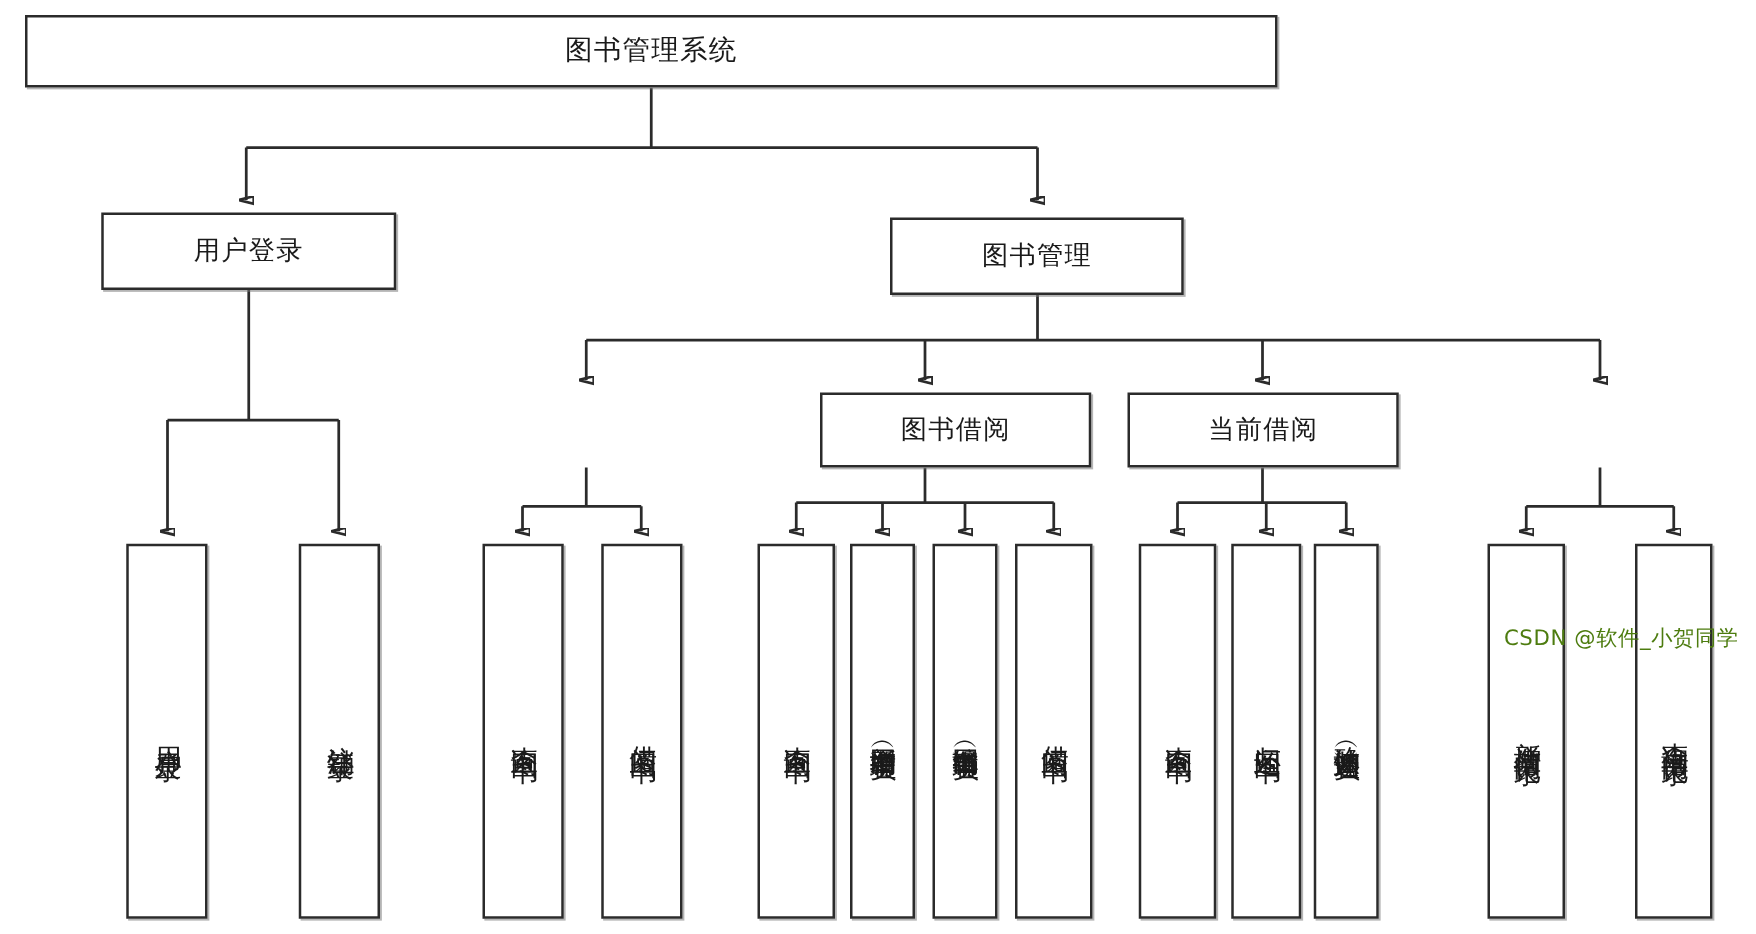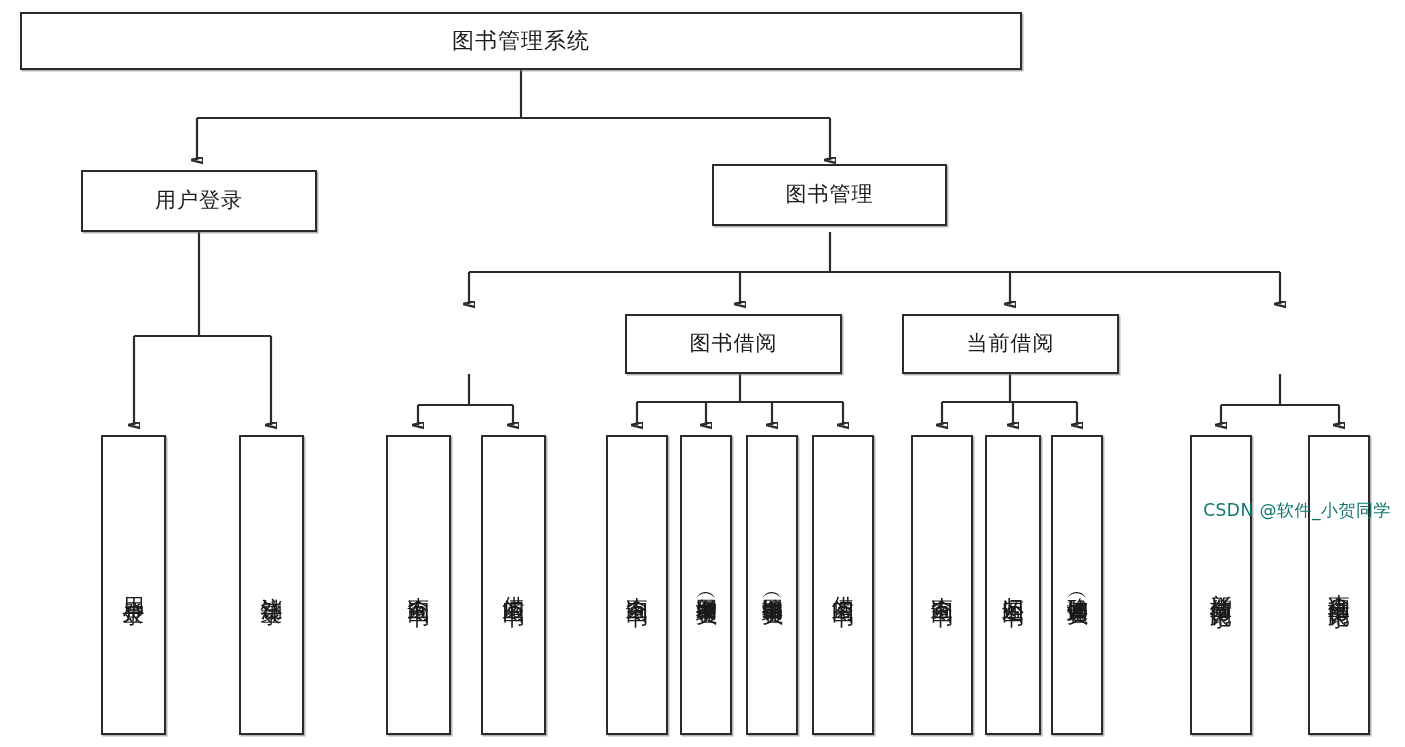--- a/index.html
+++ b/index.html
@@ -69,21 +69,21 @@
   #connectors line, #connectors path {
     stroke: #2b2b2b;
     stroke-width: 2.2;
     fill: none;
   }
   #watermark {
     position: absolute;
     right: 14px;
     bottom: 6px;
     font-size: 17px;
-    color: #0f766e;
+    color: #4d7c0f;
     letter-spacing: 0.5px;
     white-space: nowrap;
     font-family: "DejaVu Sans", "Liberation Sans", sans-serif;
   }
 </style>
 </head>
 <body>
 
 <div id="diagram-root">
 
@@ -149,25 +149,25 @@
     </g>
   </svg>
 
   <div class="node-box root horizontal" id="node-root" style="left: 20px; top: 12px; width: 1002px; height: 58px;">
     <span class="node-label">图书管理系统</span>
   </div>
 
   <div class="node-box horizontal" id="node-l2-0" style="left: 81px; top: 170px; width: 236px; height: 62px;">
     <span class="node-label">用户登录</span>
   </div>
-  <div class="node-box horizontal" id="node-l2-1" style="left: 712px; top: 164px; width: 235px; height: 62px;">
+  <div class="node-box horizontal" id="node-l2-1" style="left: 712px; top: 174px; width: 235px; height: 62px;">
     <span class="node-label">图书管理</span>
   </div>
 
-  <div class="node-box horizontal" id="node-l3-1" style="left: 625px; top: 314px; width: 217px; height: 60px;">
+  <div class="node-box horizontal" id="node-l3-1" style="left: 656px; top: 314px; width: 217px; height: 60px;">
     <span class="node-label">图书借阅</span>
   </div>
   <div class="node-box horizontal" id="node-l3-2" style="left: 902px; top: 314px; width: 217px; height: 60px;">
     <span class="node-label">当前借阅</span>
   </div>
 
   <div class="node-box vertical" id="node-leaf-0" style="left: 101px; top: 435px; width: 65px; height: 300px;">
     <span class="node-label">用户登录</span>
   </div>
   <div class="node-box vertical" id="node-leaf-1" style="left: 239px; top: 435px; width: 65px; height: 300px;">

